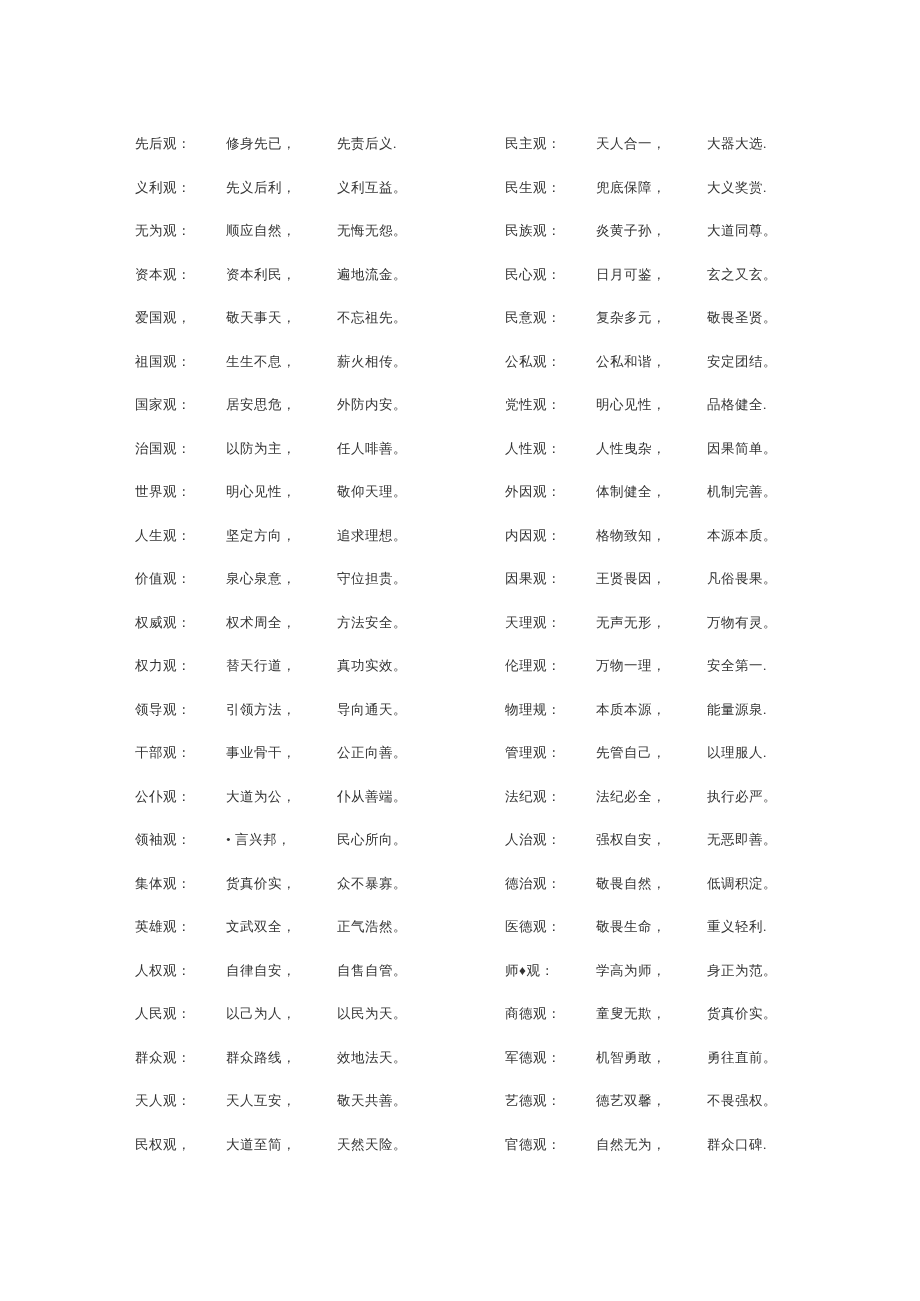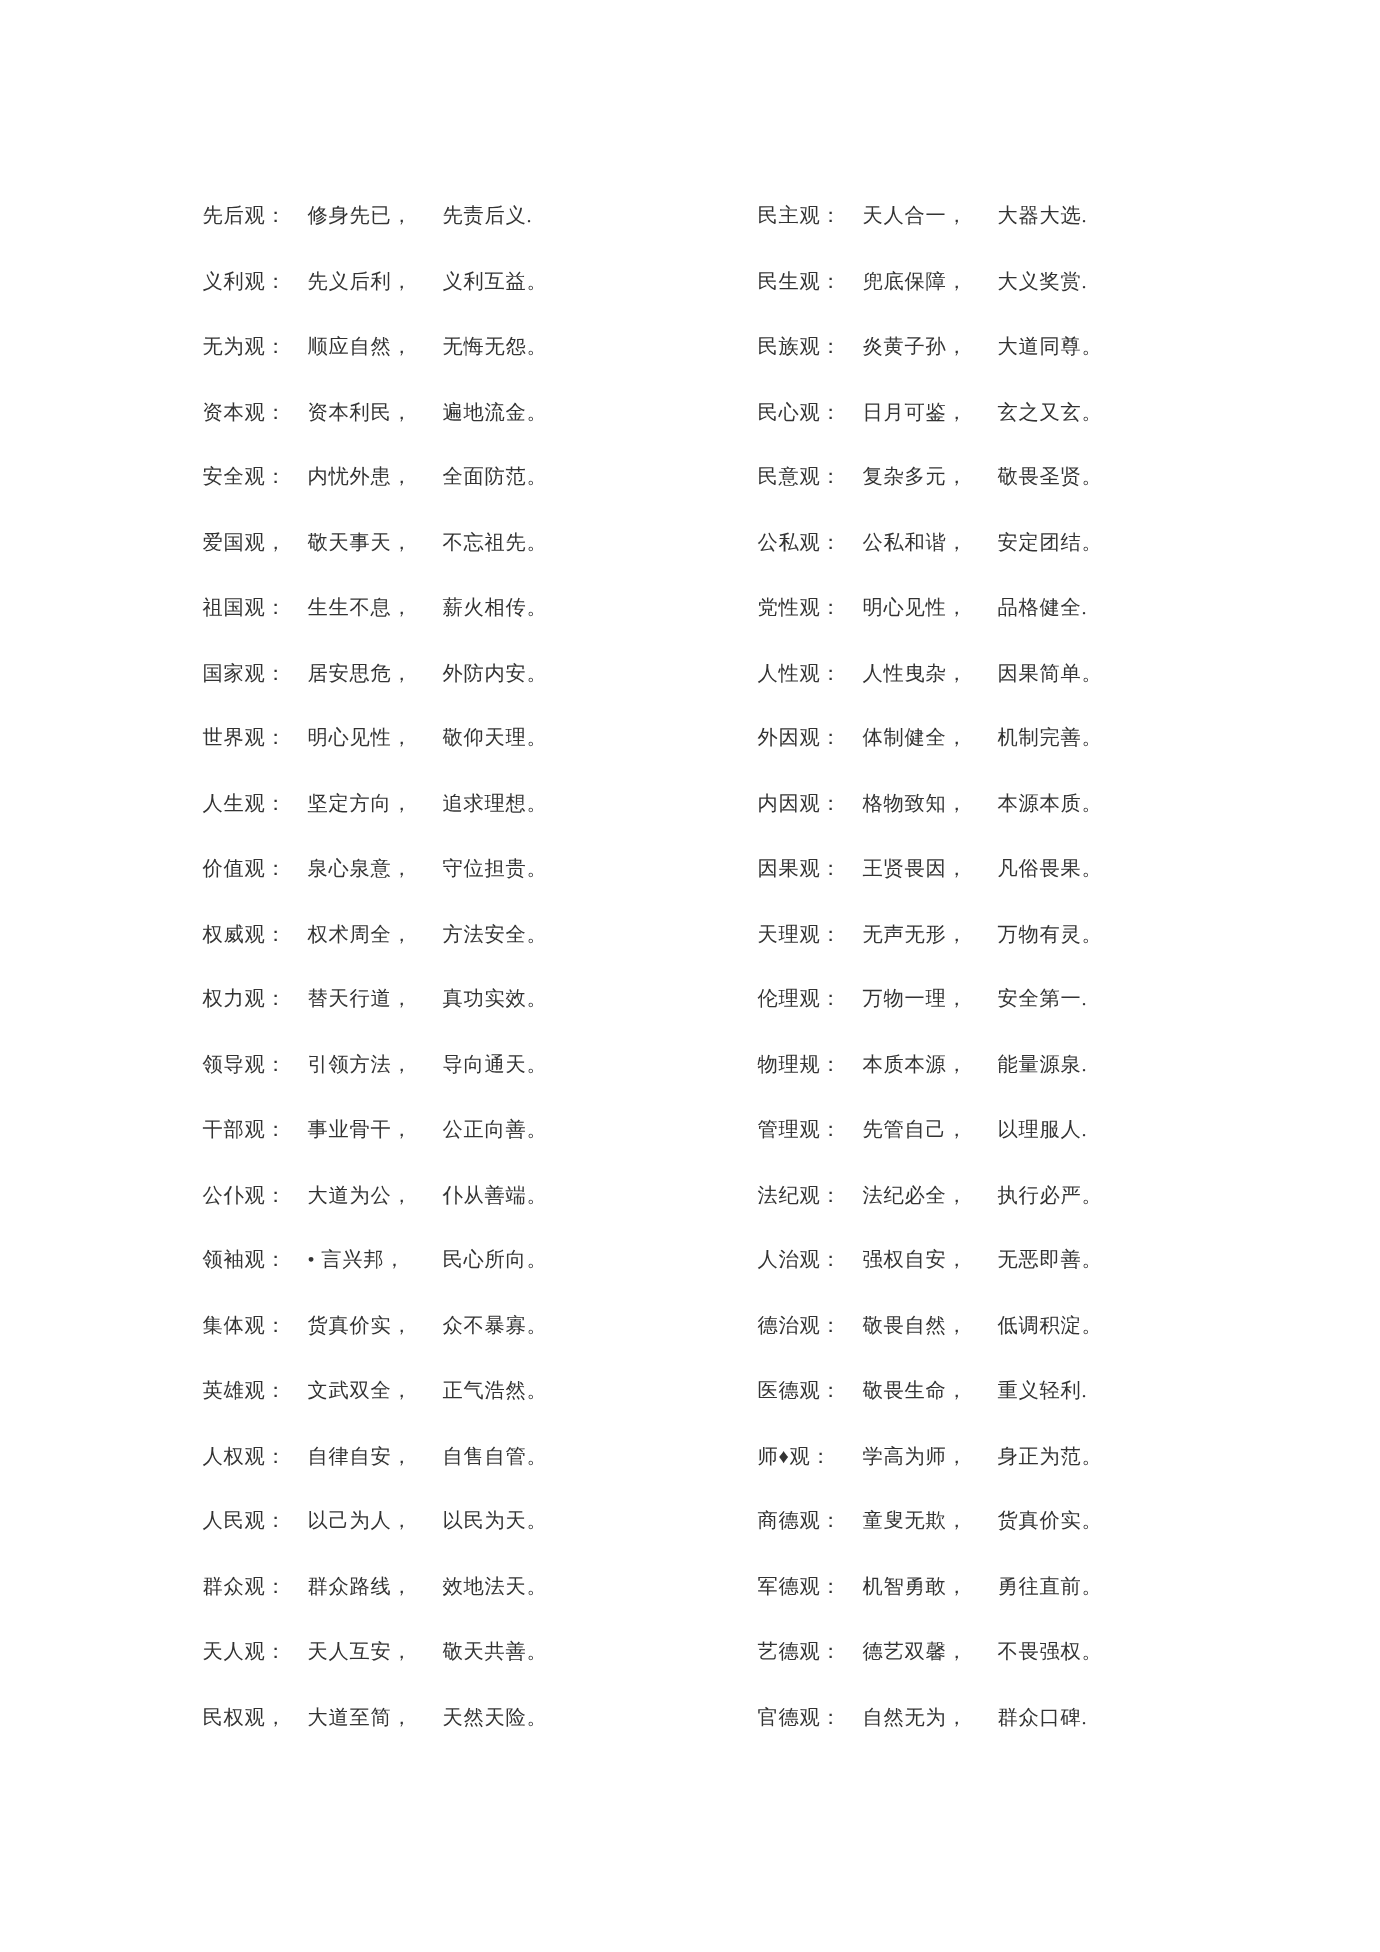--- a/index.html
+++ b/index.html
@@ -20,20 +20,21 @@
     }
     .column {
       flex: 1;
     }
     .row {
       display: flex;
       margin-bottom: 25.5px;
       font-size: 13.5px;
       color: #333;
       letter-spacing: 0.5px;
+      gap: 21px;
     }
     .label {
       width: 70px;
       flex-shrink: 0;
     }
     .part1 {
       width: 90px;
       flex-shrink: 0;
     }
     .part2 {
@@ -60,38 +61,38 @@
         <span class="label">无为观：</span>
         <span class="part1">顺应自然，</span>
         <span class="part2">无悔无怨。</span>
       </div>
       <div class="row">
         <span class="label">资本观：</span>
         <span class="part1">资本利民，</span>
         <span class="part2">遍地流金。</span>
       </div>
       <div class="row">
-        <span class="label">安全观：</span>
-        <span class="part1">内忧外患，</span>
-        <span class="part2">全面防范。</span>
-      </div>
-      <div class="row">
         <span class="label">爱国观，</span>
         <span class="part1">敬天事天，</span>
         <span class="part2">不忘祖先。</span>
       </div>
       <div class="row">
         <span class="label">祖国观：</span>
         <span class="part1">生生不息，</span>
         <span class="part2">薪火相传。</span>
       </div>
       <div class="row">
         <span class="label">国家观：</span>
         <span class="part1">居安思危，</span>
         <span class="part2">外防内安。</span>
+      </div>
+      <div class="row">
+        <span class="label">治国观：</span>
+        <span class="part1">以防为主，</span>
+        <span class="part2">任人啡善。</span>
       </div>
       <div class="row">
         <span class="label">世界观：</span>
         <span class="part1">明心见性，</span>
         <span class="part2">敬仰天理。</span>
       </div>
       <div class="row">
         <span class="label">人生观：</span>
         <span class="part1">坚定方向，</span>
         <span class="part2">追求理想。</span>

